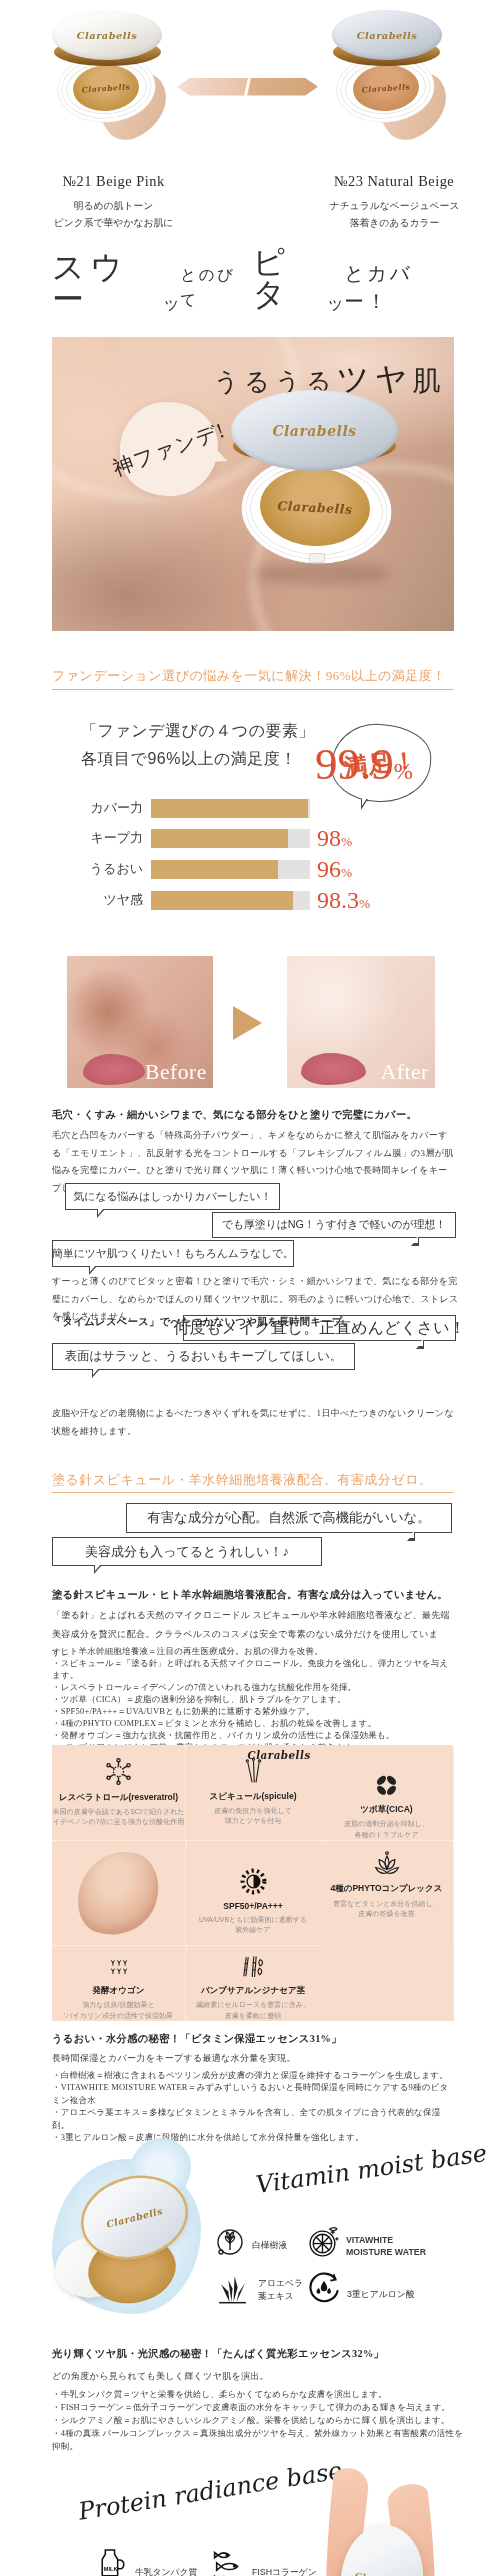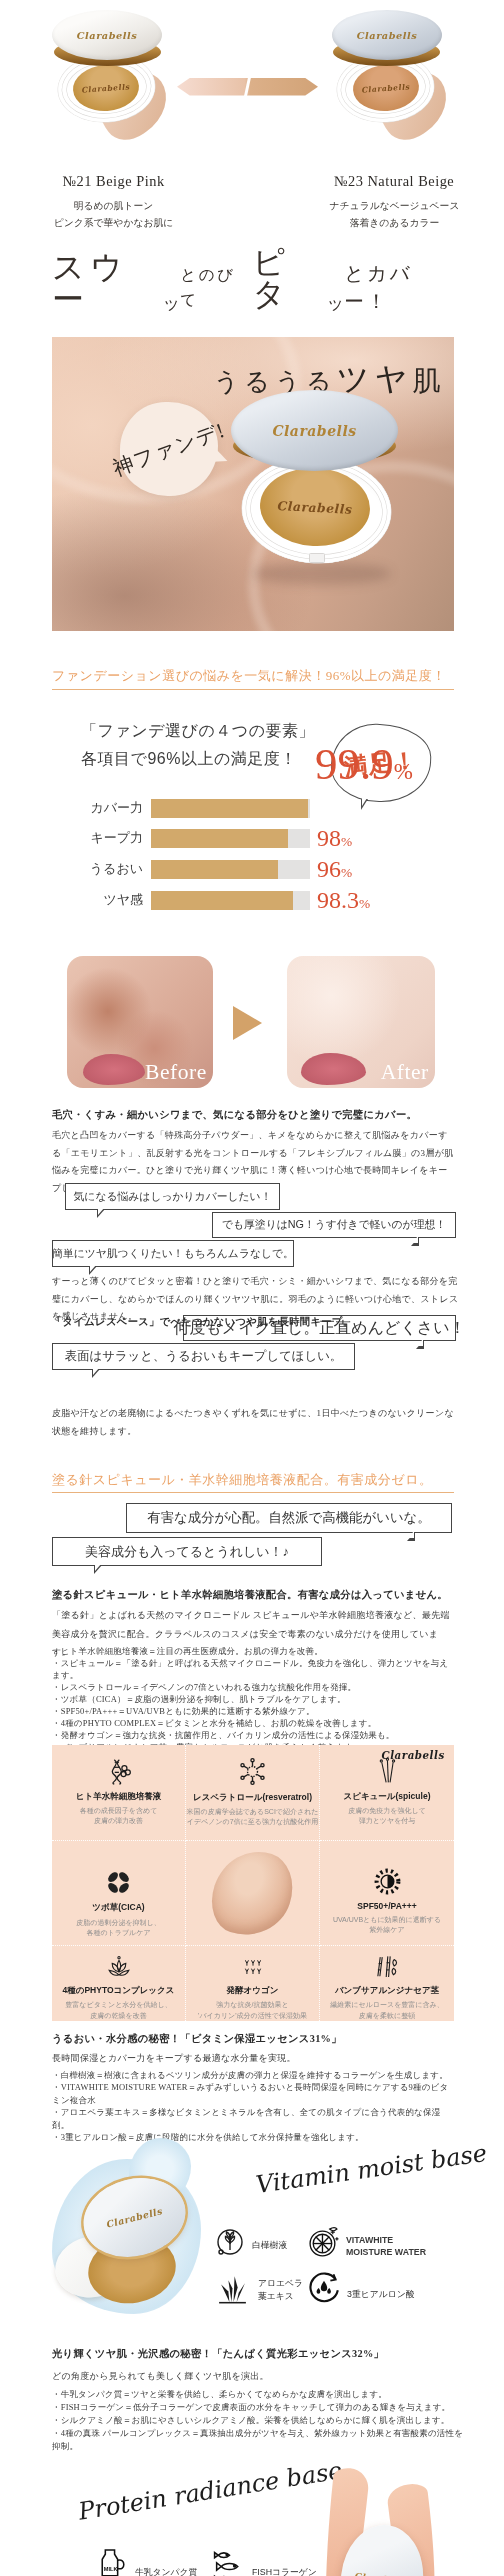--- a/index.html
+++ b/index.html
@@ -52,21 +52,21 @@
   .tailA,.tailB{width:0;height:0;border-style:solid;position:absolute;}
   #bigpct{color:#d95134;line-height:1;white-space:nowrap;}
   #bigpct .v{font-size:45px;} #bigpct .u{font-size:23px;}
   .bar-row{height:18.5px;}
   .bar-label{position:absolute;left:0;top:0;width:91px;text-align:right;font-size:13px;line-height:18.5px;color:#3c3c3c;}
   .bar-track{position:absolute;left:99px;top:0;width:159px;height:18.5px;background:#e3e2e1;}
   .bar-fill{height:18.5px;background:#d2a96b;}
   .bar-val{position:absolute;left:265px;top:-4.1px;color:#d95134;white-space:nowrap;}
   .bar-val .v{font-size:24px;} .bar-val .u{font-size:13.4px;}
   
-  .ba{overflow:hidden;border-radius:16px;}
+  .ba{overflow:hidden;}
   #before-img{background:radial-gradient(circle at 28% 42%,#c08269 0%,rgba(192,130,105,0) 34%),radial-gradient(circle at 60% 70%,#cb8f7b 0%,rgba(203,143,123,0) 30%),linear-gradient(135deg,#e9c4b2,#d7a693 70%,#c99484);}
   #after-img{background:radial-gradient(circle at 30% 30%,#fbeee7 0%,rgba(251,238,231,0) 50%),linear-gradient(135deg,#f6e3d9,#eed3c6 75%,#e6c7ba);}
   .lips{border-radius:45% 55% 60% 40%/60% 60% 40% 40%;background:radial-gradient(#d4707d,#b95763);}
   .ba-label{position:absolute;right:6.2px;bottom:3.1px;color:#fff;font-size:21.6px;letter-spacing:0.5px;}
   #ba-arrow{width:0;height:0;border-style:solid;border-width:17.5px 0 17.5px 29px;border-color:transparent transparent transparent #d3a269;}
   
   .bold-line{font-size:10.3px;font-weight:bold;color:#2c2c2c;letter-spacing:0.3px;}
   .para{font-size:9px;line-height:17.5px;color:#3a3a3a;letter-spacing:0.3px;}
   .bullets{font-size:8.5px;line-height:12px;color:#3a3a3a;letter-spacing:0.2px;}
   .bullets div{margin:0;}
@@ -283,34 +283,20 @@
     <div>・スピキュール＝「塗る針」と呼ばれる天然マイクロニードル。免疫力を強化し、弾力とツヤを与えます。</div>
     <div>・レスベラトロール＝イデベノンの7倍といわれる強力な抗酸化作用を発揮。</div>
     <div>・ツボ草（CICA）＝皮脂の過剰分泌を抑制し、肌トラブルをケアします。</div>
     <div>・SPF50+/PA+++＝UVA/UVBともに効果的に遮断する紫外線ケア。</div>
     <div>・4種のPHYTO COMPLEX＝ビタミンと水分を補給し、お肌の乾燥を改善します。</div>
     <div>・発酵オウゴン＝強力な抗炎・抗菌作用と、バイカリン成分の活性による保湿効果も。</div>
     <div>・バンブサアルンジナセア茎＝豊富なセルロースがお肌を柔らかく整えます。</div>
   </div>
 
   <div id="panel" class="abs" style="left:52px;top:1745px;width:402px;height:276px;">
-    <div class="cell br bb" style="padding-top:13.4px;">
-      <svg class="gicon" width="27" height="27" viewBox="0 0 64 64" fill="none" stroke="#1d1d1d" stroke-width="3">
-        <path d="M22 4 C38 16 6 28 22 40 C38 52 10 58 22 62"></path>
-          <path d="M34 4 C18 16 50 28 34 40 C18 52 46 58 34 62"></path>
-        <line x1="23" y1="10" x2="33" y2="10"></line>
-          <line x1="21" y1="22" x2="35" y2="22"></line>
-          <line x1="23" y1="34" x2="33" y2="34"></line>
-        <circle cx="46" cy="24" r="6"></circle>
-          <circle cx="54" cy="34" r="6"></circle>
-          <circle cx="44" cy="38" r="6"></circle>
-      </svg>
-      <div class="cell-title sans">ヒト羊水幹細胞培養液</div>
-      <div class="cell-desc sans"><span>各種の成長因子を含めて</span><br><span>皮膚の弾力改善</span></div>
-    </div>
     <div class="cell br bb" style="padding-top:12.4px;">
       <svg class="gicon" width="29" height="29" viewBox="0 0 64 64" fill="none" stroke="#1d1d1d" stroke-width="3">
         <circle cx="32" cy="32" r="11" stroke-dasharray="3 3"></circle>
         <line x1="32" y1="21" x2="32" y2="10"></line>
           <line x1="32" y1="43" x2="32" y2="54"></line>
         <line x1="41" y1="26" x2="51" y2="20"></line>
           <line x1="23" y1="26" x2="13" y2="20"></line>
         <line x1="41" y1="38" x2="51" y2="44"></line>
           <line x1="23" y1="38" x2="13" y2="44"></line>
         <circle cx="32" cy="7" r="3.5"></circle>

